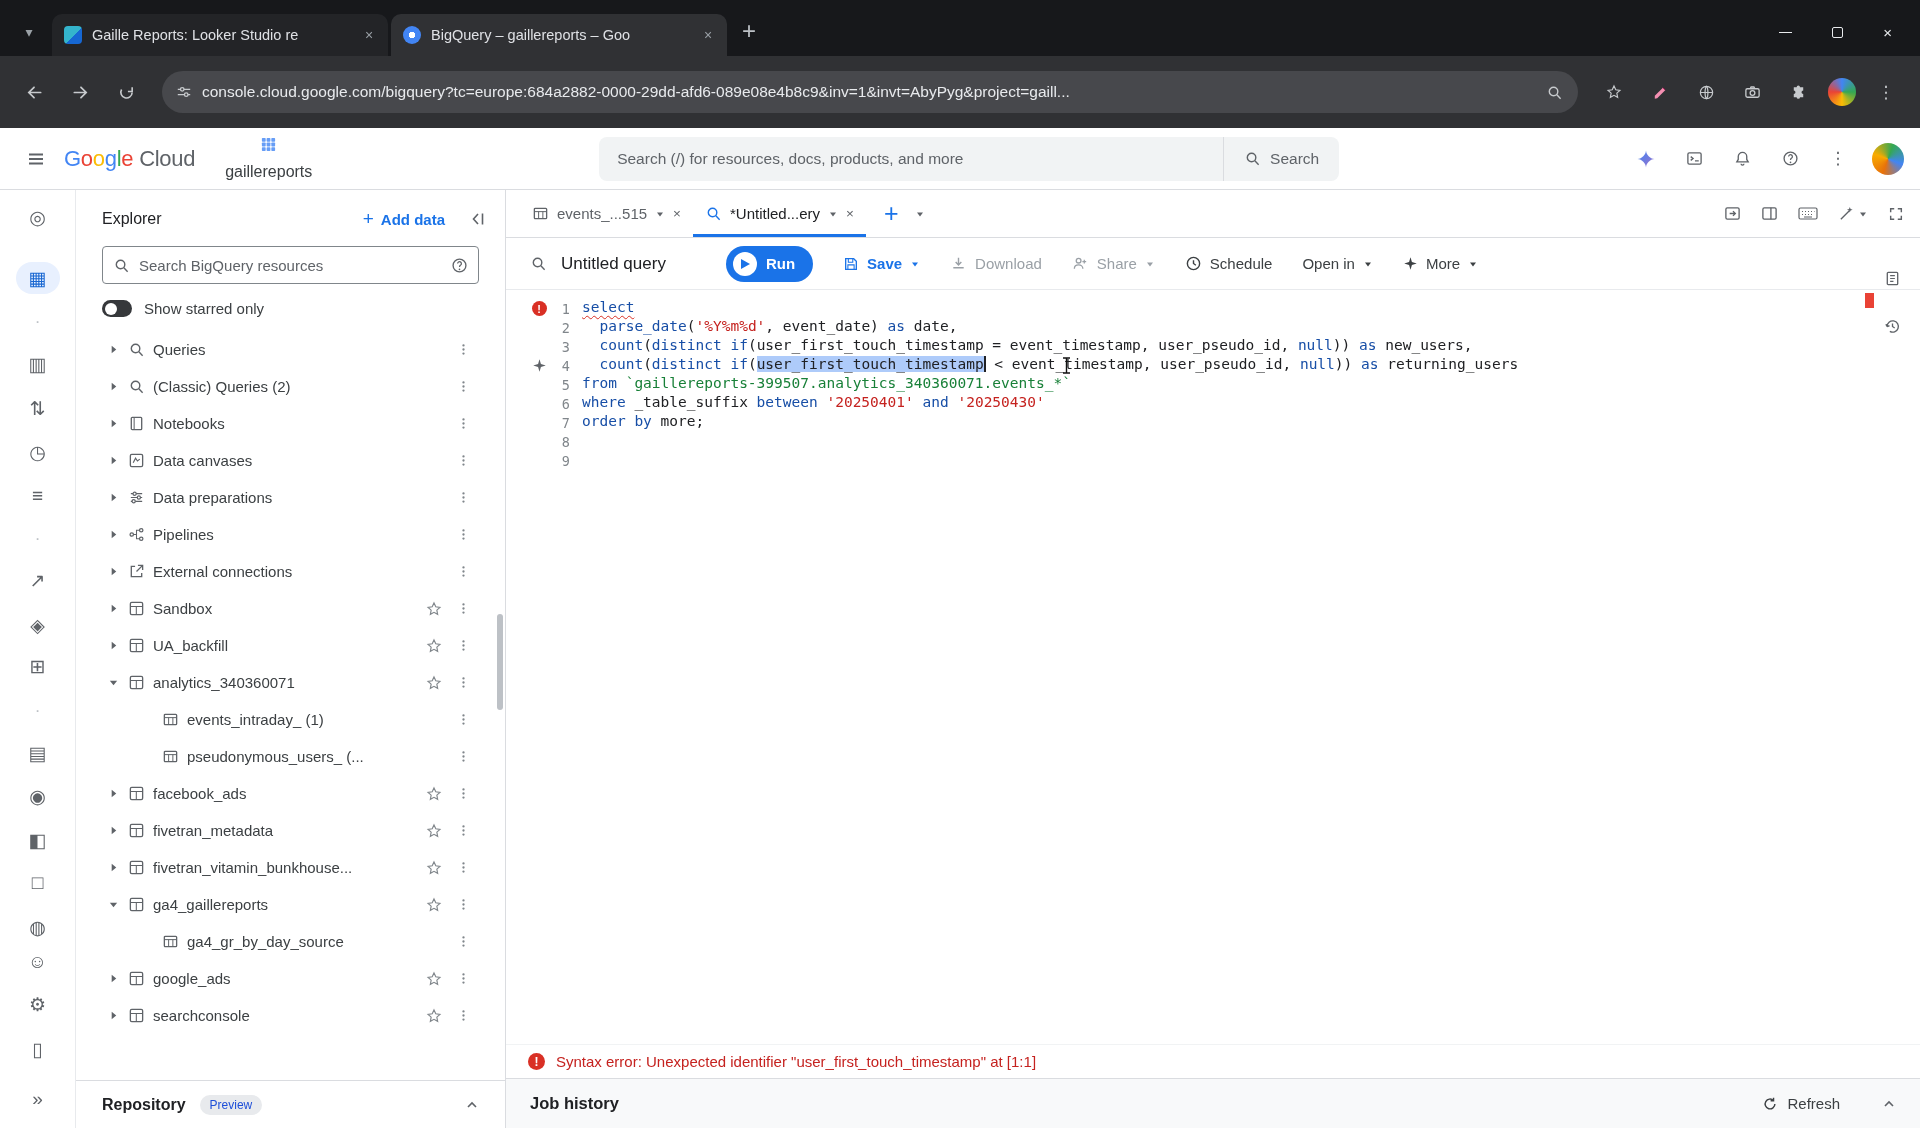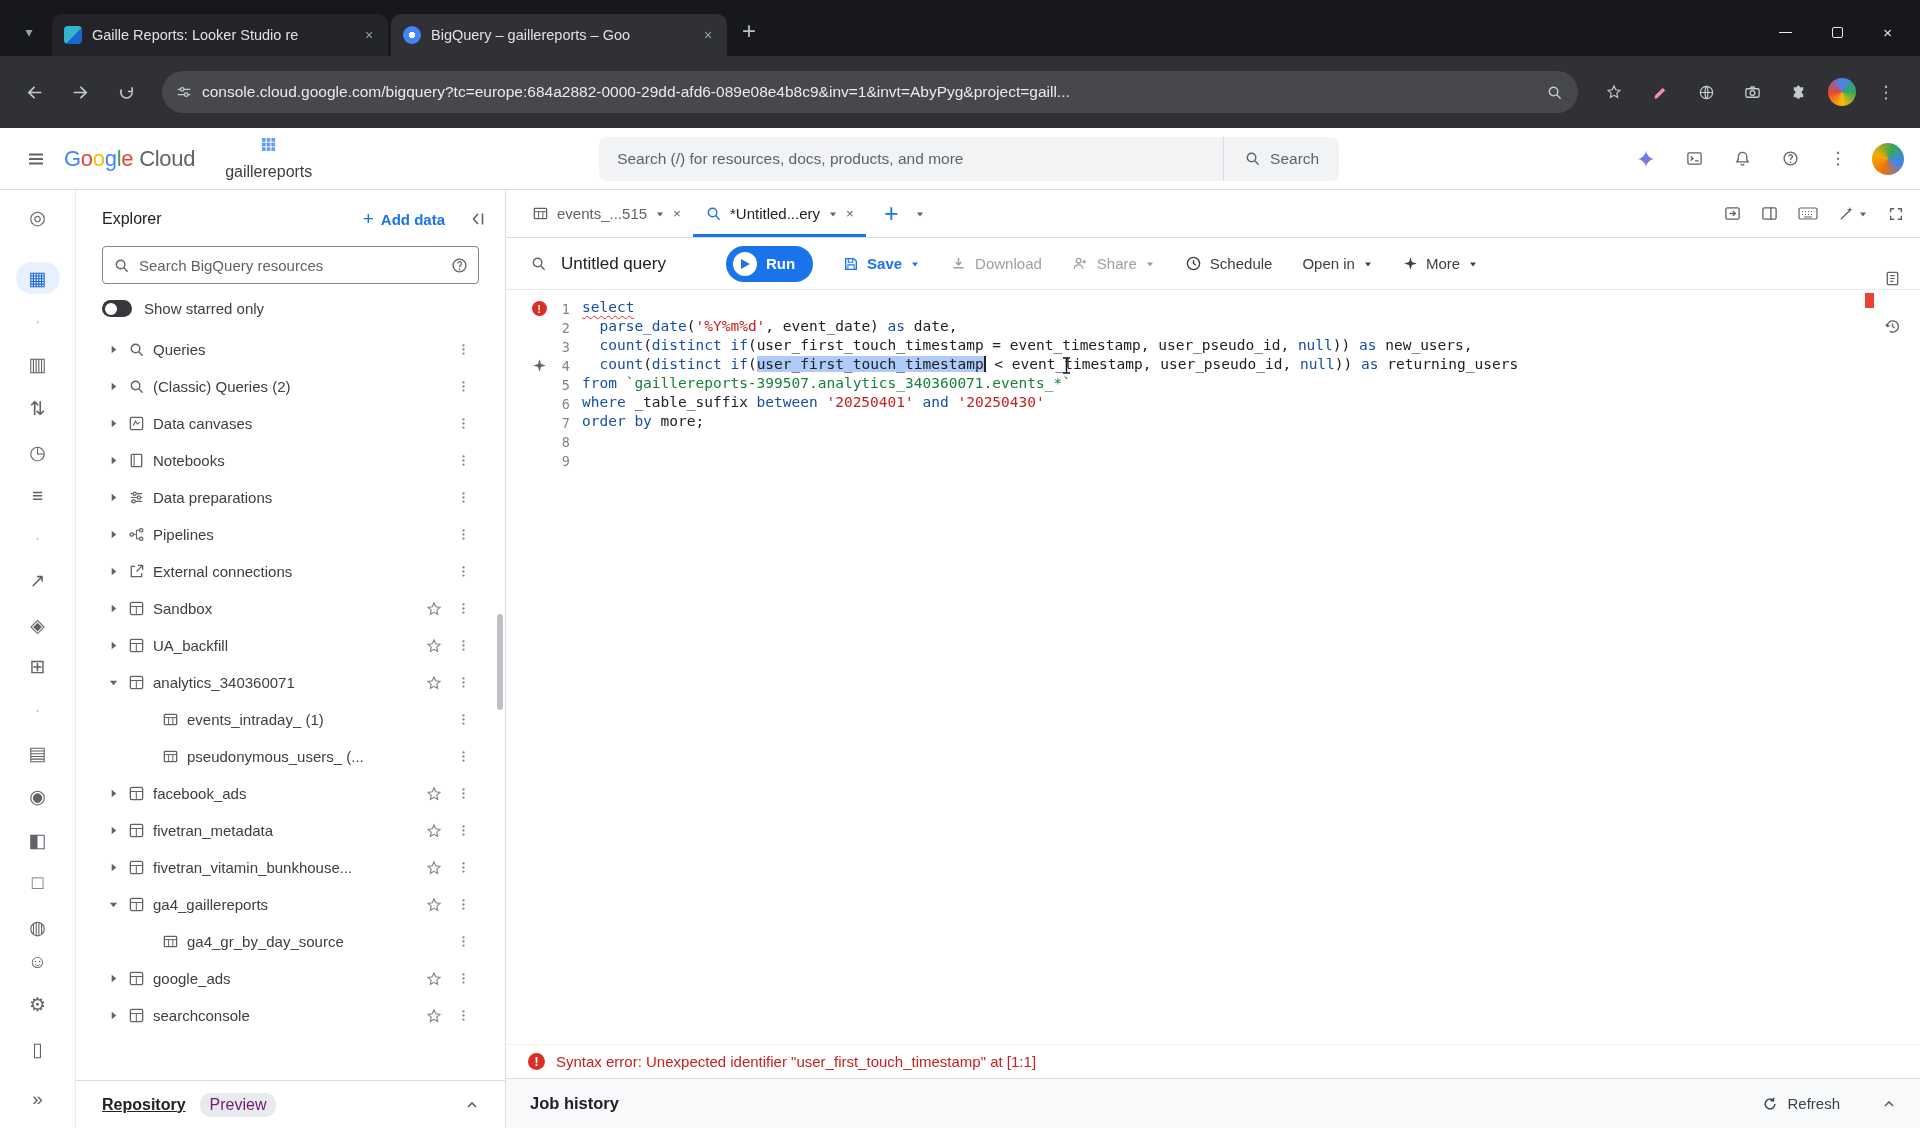--- a/index.html
+++ b/index.html
@@ -70,22 +70,22 @@
 .toggle-label{font-size:15px;color:#3c4043;}
 .tree{flex:1;overflow:hidden;}
 .trow{height:37px;display:flex;align-items:center;gap:8px;padding-right:8px;}
 .tw{width:14px;flex:none;color:#5f6368;display:flex;justify-content:center;}
 .ticon{flex:none;color:#5f6368;display:flex;}
 .tlabel{font-size:15px;color:#3c4043;white-space:nowrap;overflow:hidden;flex:1;}
 .tstar{width:22px;flex:none;color:#80868b;display:flex;justify-content:center;}
 .tkebab{width:20px;flex:none;color:#80868b;display:flex;justify-content:center;margin-right:24px;}
 .exp-scrollbar{position:absolute;right:2px;top:424px;width:6px;height:96px;background:#bdc1c6;border-radius:3px;}
 .repo{height:48px;border-top:1px solid #dadce0;display:flex;align-items:center;padding:0 26px;gap:14px;flex:none;}
-.repo-t{font-size:16px;color:#202124;font-weight:bold;text-decoration:underline;}
-.badge{font-size:16px;color:#701a75;background:#e8eaed;border-radius:11px;padding:3px 10px;}
+.repo-t{font-size:16px;color:#202124;font-weight:bold;}
+.badge{font-size:12px;color:#1d4ed8;background:#e8eaed;border-radius:11px;padding:3px 10px;}
 .repo-chev{margin-left:auto;color:#5f6368;display:flex;}
 
 
 .main{flex:1;display:flex;flex-direction:column;position:relative;background:#fff;min-width:0;}
 .etabs{height:48px;border-bottom:1px solid #dadce0;display:flex;align-items:center;padding-left:14px;position:relative;flex:none;}
 .etab{height:100%;display:flex;align-items:center;gap:8px;padding:0 12px;font-size:15px;color:#5f6368;}
 .etab.active{color:#202124;box-shadow:inset 0 -3px 0 #1a73e8;}
 .etab-icon{display:flex;color:#5f6368;}
 .etab.active .etab-icon{color:#1a73e8;}
 .ecaret,.ex{color:#5f6368;display:flex;}
@@ -410,47 +410,47 @@
           </span>
         </div>
         <div class="trow" style="padding-left:30px">
           <span class="tw">
             <svg width="11" height="11" viewBox="0 0 12 12">
               <path d="M4 2l5 4-5 4z" fill="currentColor"></path>
             </svg>
           </span>
           <span class="ticon">
             <svg width="17" height="17" viewBox="0 0 18 18" fill="none" stroke="currentColor" stroke-width="1.4">
+              <rect x="3.5" y="2.5" width="11" height="13" rx="1"></rect>
+              <path d="M6.5 2.5v13" stroke-width="1.1"></path>
+            </svg>
+          </span>
+          <span class="tlabel">Notebooks</span>
+          <span class="tstar"></span>
+          <span class="tkebab">
+            <svg width="13" height="13" viewBox="0 0 14 14">
+              <circle cx="7" cy="2.6" r="1.25" fill="currentColor"></circle>
+              <circle cx="7" cy="7" r="1.25" fill="currentColor"></circle>
+              <circle cx="7" cy="11.4" r="1.25" fill="currentColor"></circle>
+            </svg>
+          </span>
+        </div>
+        <div class="trow" style="padding-left:30px">
+          <span class="tw">
+            <svg width="11" height="11" viewBox="0 0 12 12">
+              <path d="M4 2l5 4-5 4z" fill="currentColor"></path>
+            </svg>
+          </span>
+          <span class="ticon">
+            <svg width="17" height="17" viewBox="0 0 18 18" fill="none" stroke="currentColor" stroke-width="1.4">
               <rect x="2.5" y="2.5" width="13" height="13" rx="1.5"></rect>
               <path d="M5.5 11.5l2.5-5 2 3 2.5-2" stroke-width="1.2"></path>
             </svg>
           </span>
           <span class="tlabel">Data canvases</span>
-          <span class="tstar"></span>
-          <span class="tkebab">
-            <svg width="13" height="13" viewBox="0 0 14 14">
-              <circle cx="7" cy="2.6" r="1.25" fill="currentColor"></circle>
-              <circle cx="7" cy="7" r="1.25" fill="currentColor"></circle>
-              <circle cx="7" cy="11.4" r="1.25" fill="currentColor"></circle>
-            </svg>
-          </span>
-        </div>
-        <div class="trow" style="padding-left:30px">
-          <span class="tw">
-            <svg width="11" height="11" viewBox="0 0 12 12">
-              <path d="M4 2l5 4-5 4z" fill="currentColor"></path>
-            </svg>
-          </span>
-          <span class="ticon">
-            <svg width="17" height="17" viewBox="0 0 18 18" fill="none" stroke="currentColor" stroke-width="1.4">
-              <rect x="3.5" y="2.5" width="11" height="13" rx="1"></rect>
-              <path d="M6.5 2.5v13" stroke-width="1.1"></path>
-            </svg>
-          </span>
-          <span class="tlabel">Notebooks</span>
           <span class="tstar"></span>
           <span class="tkebab">
             <svg width="13" height="13" viewBox="0 0 14 14">
               <circle cx="7" cy="2.6" r="1.25" fill="currentColor"></circle>
               <circle cx="7" cy="7" r="1.25" fill="currentColor"></circle>
               <circle cx="7" cy="11.4" r="1.25" fill="currentColor"></circle>
             </svg>
           </span>
         </div>
         <div class="trow" style="padding-left:30px">

